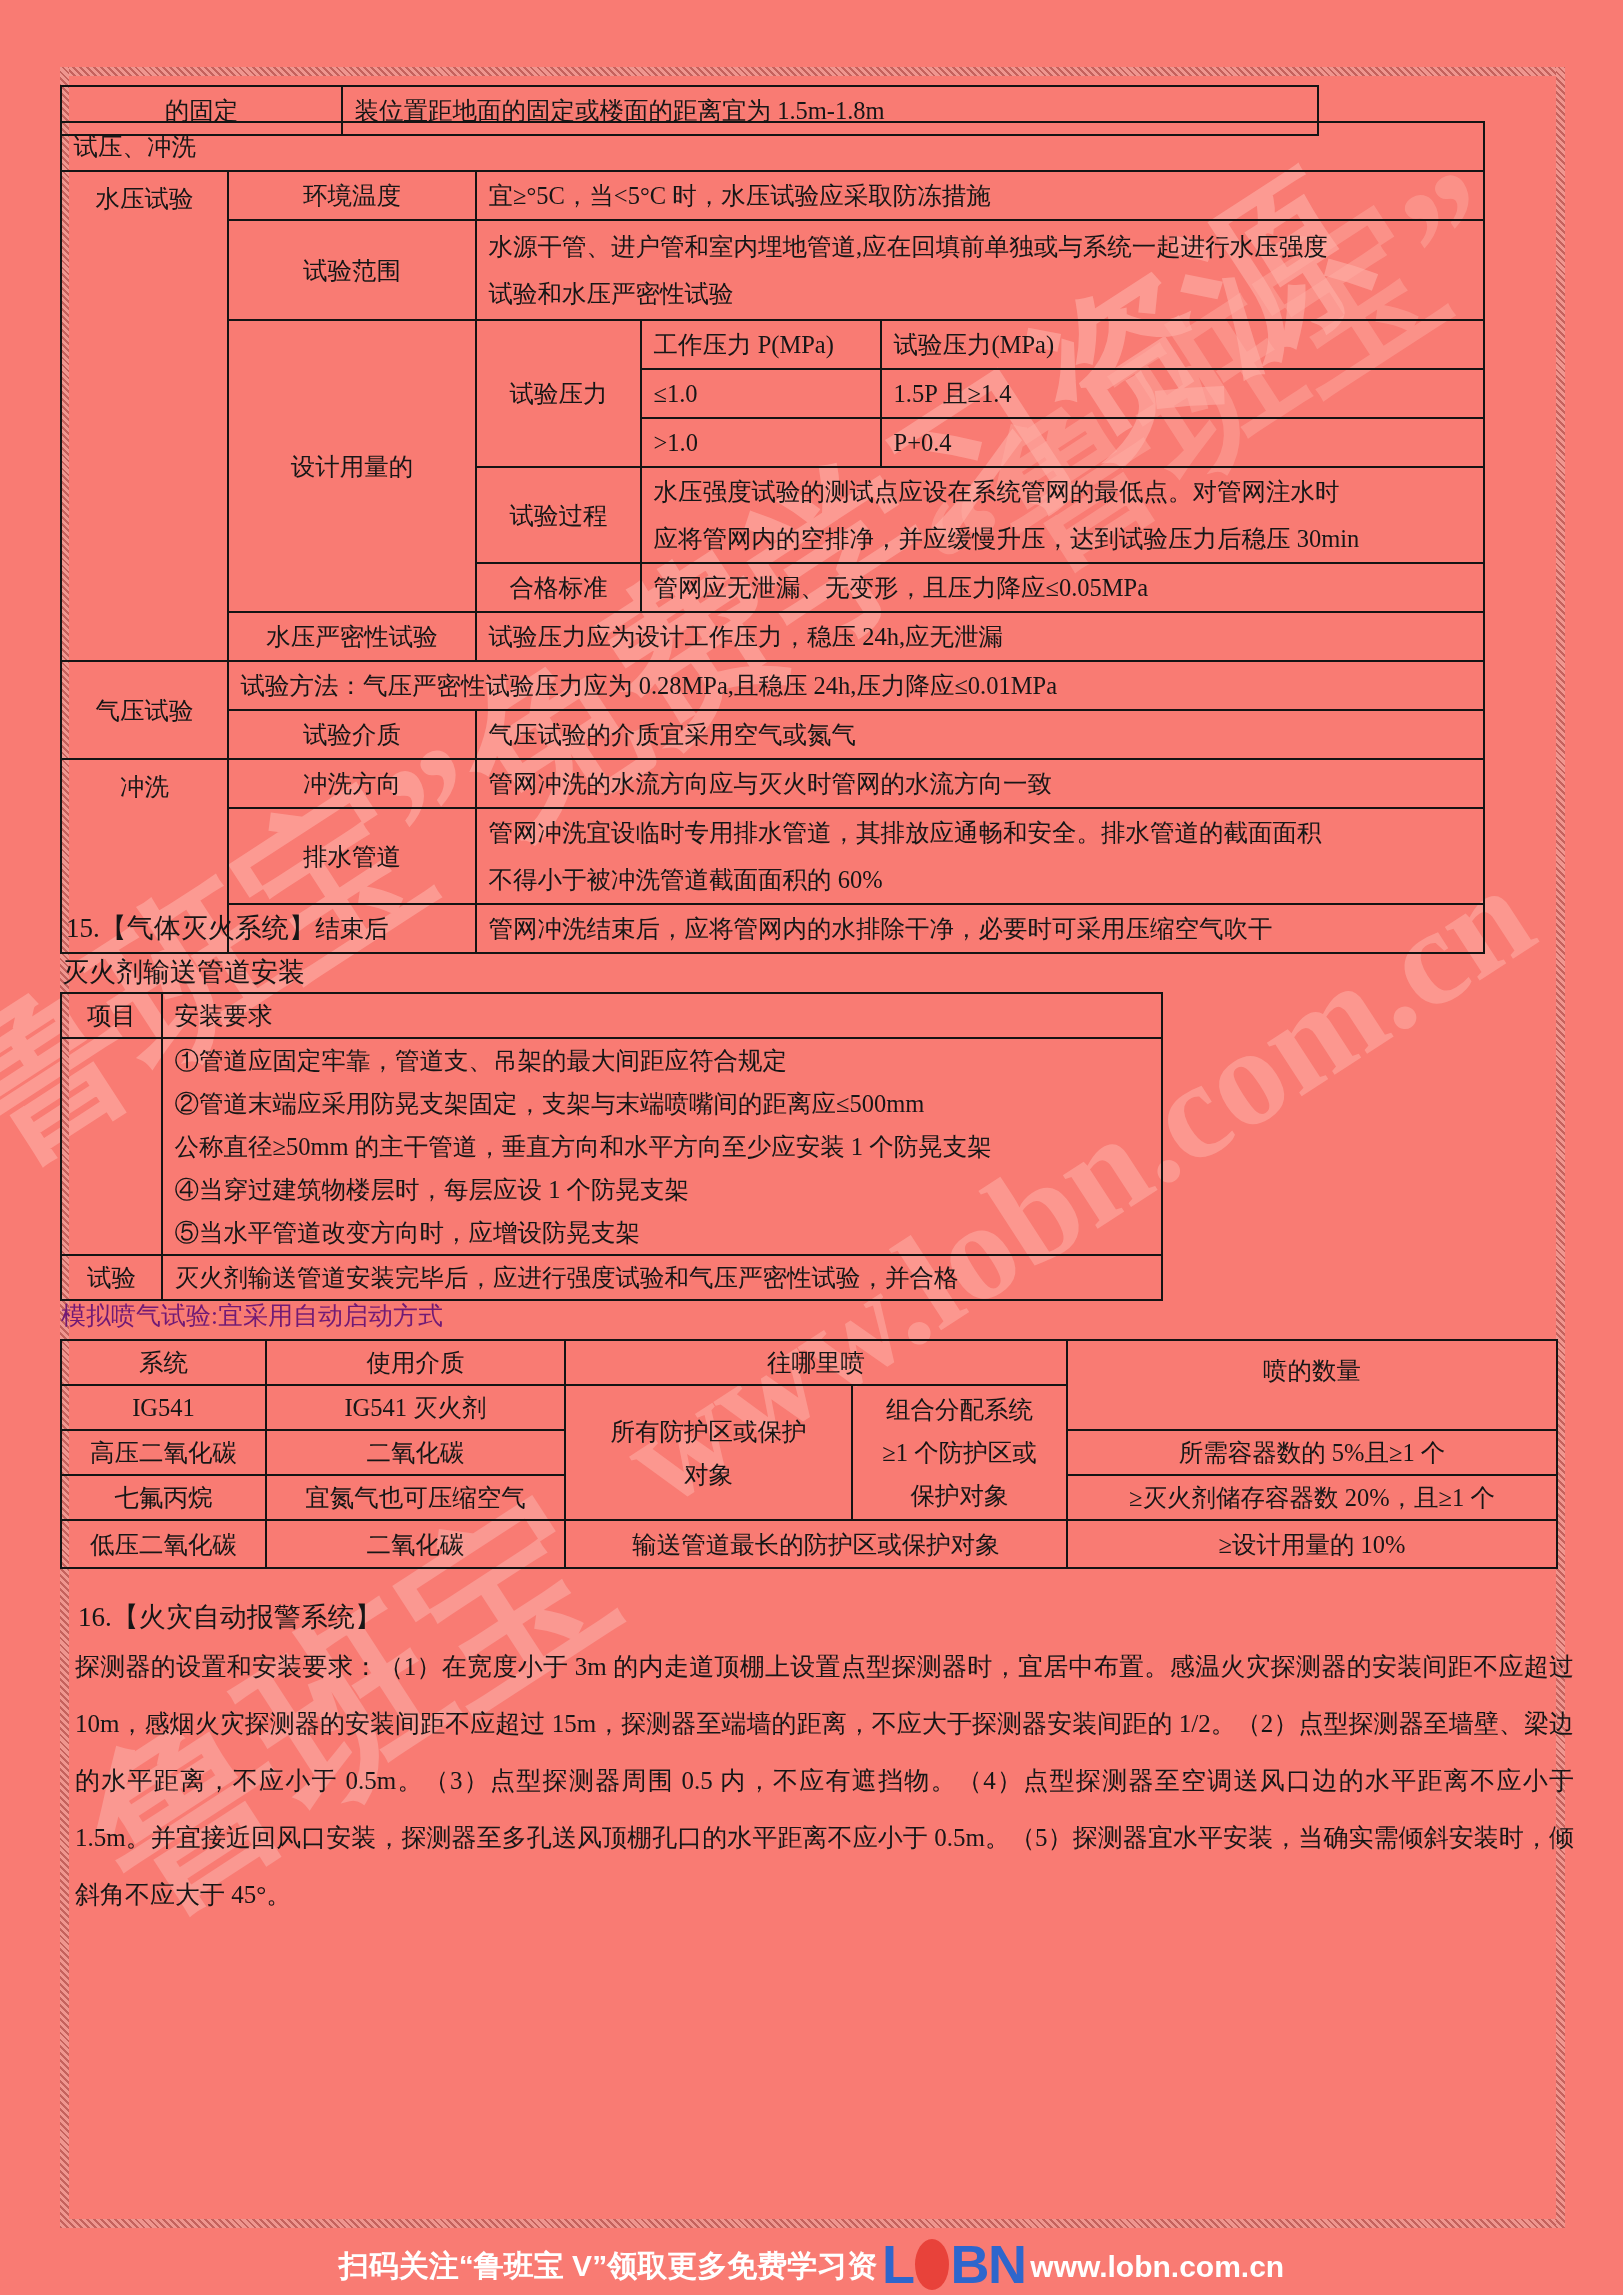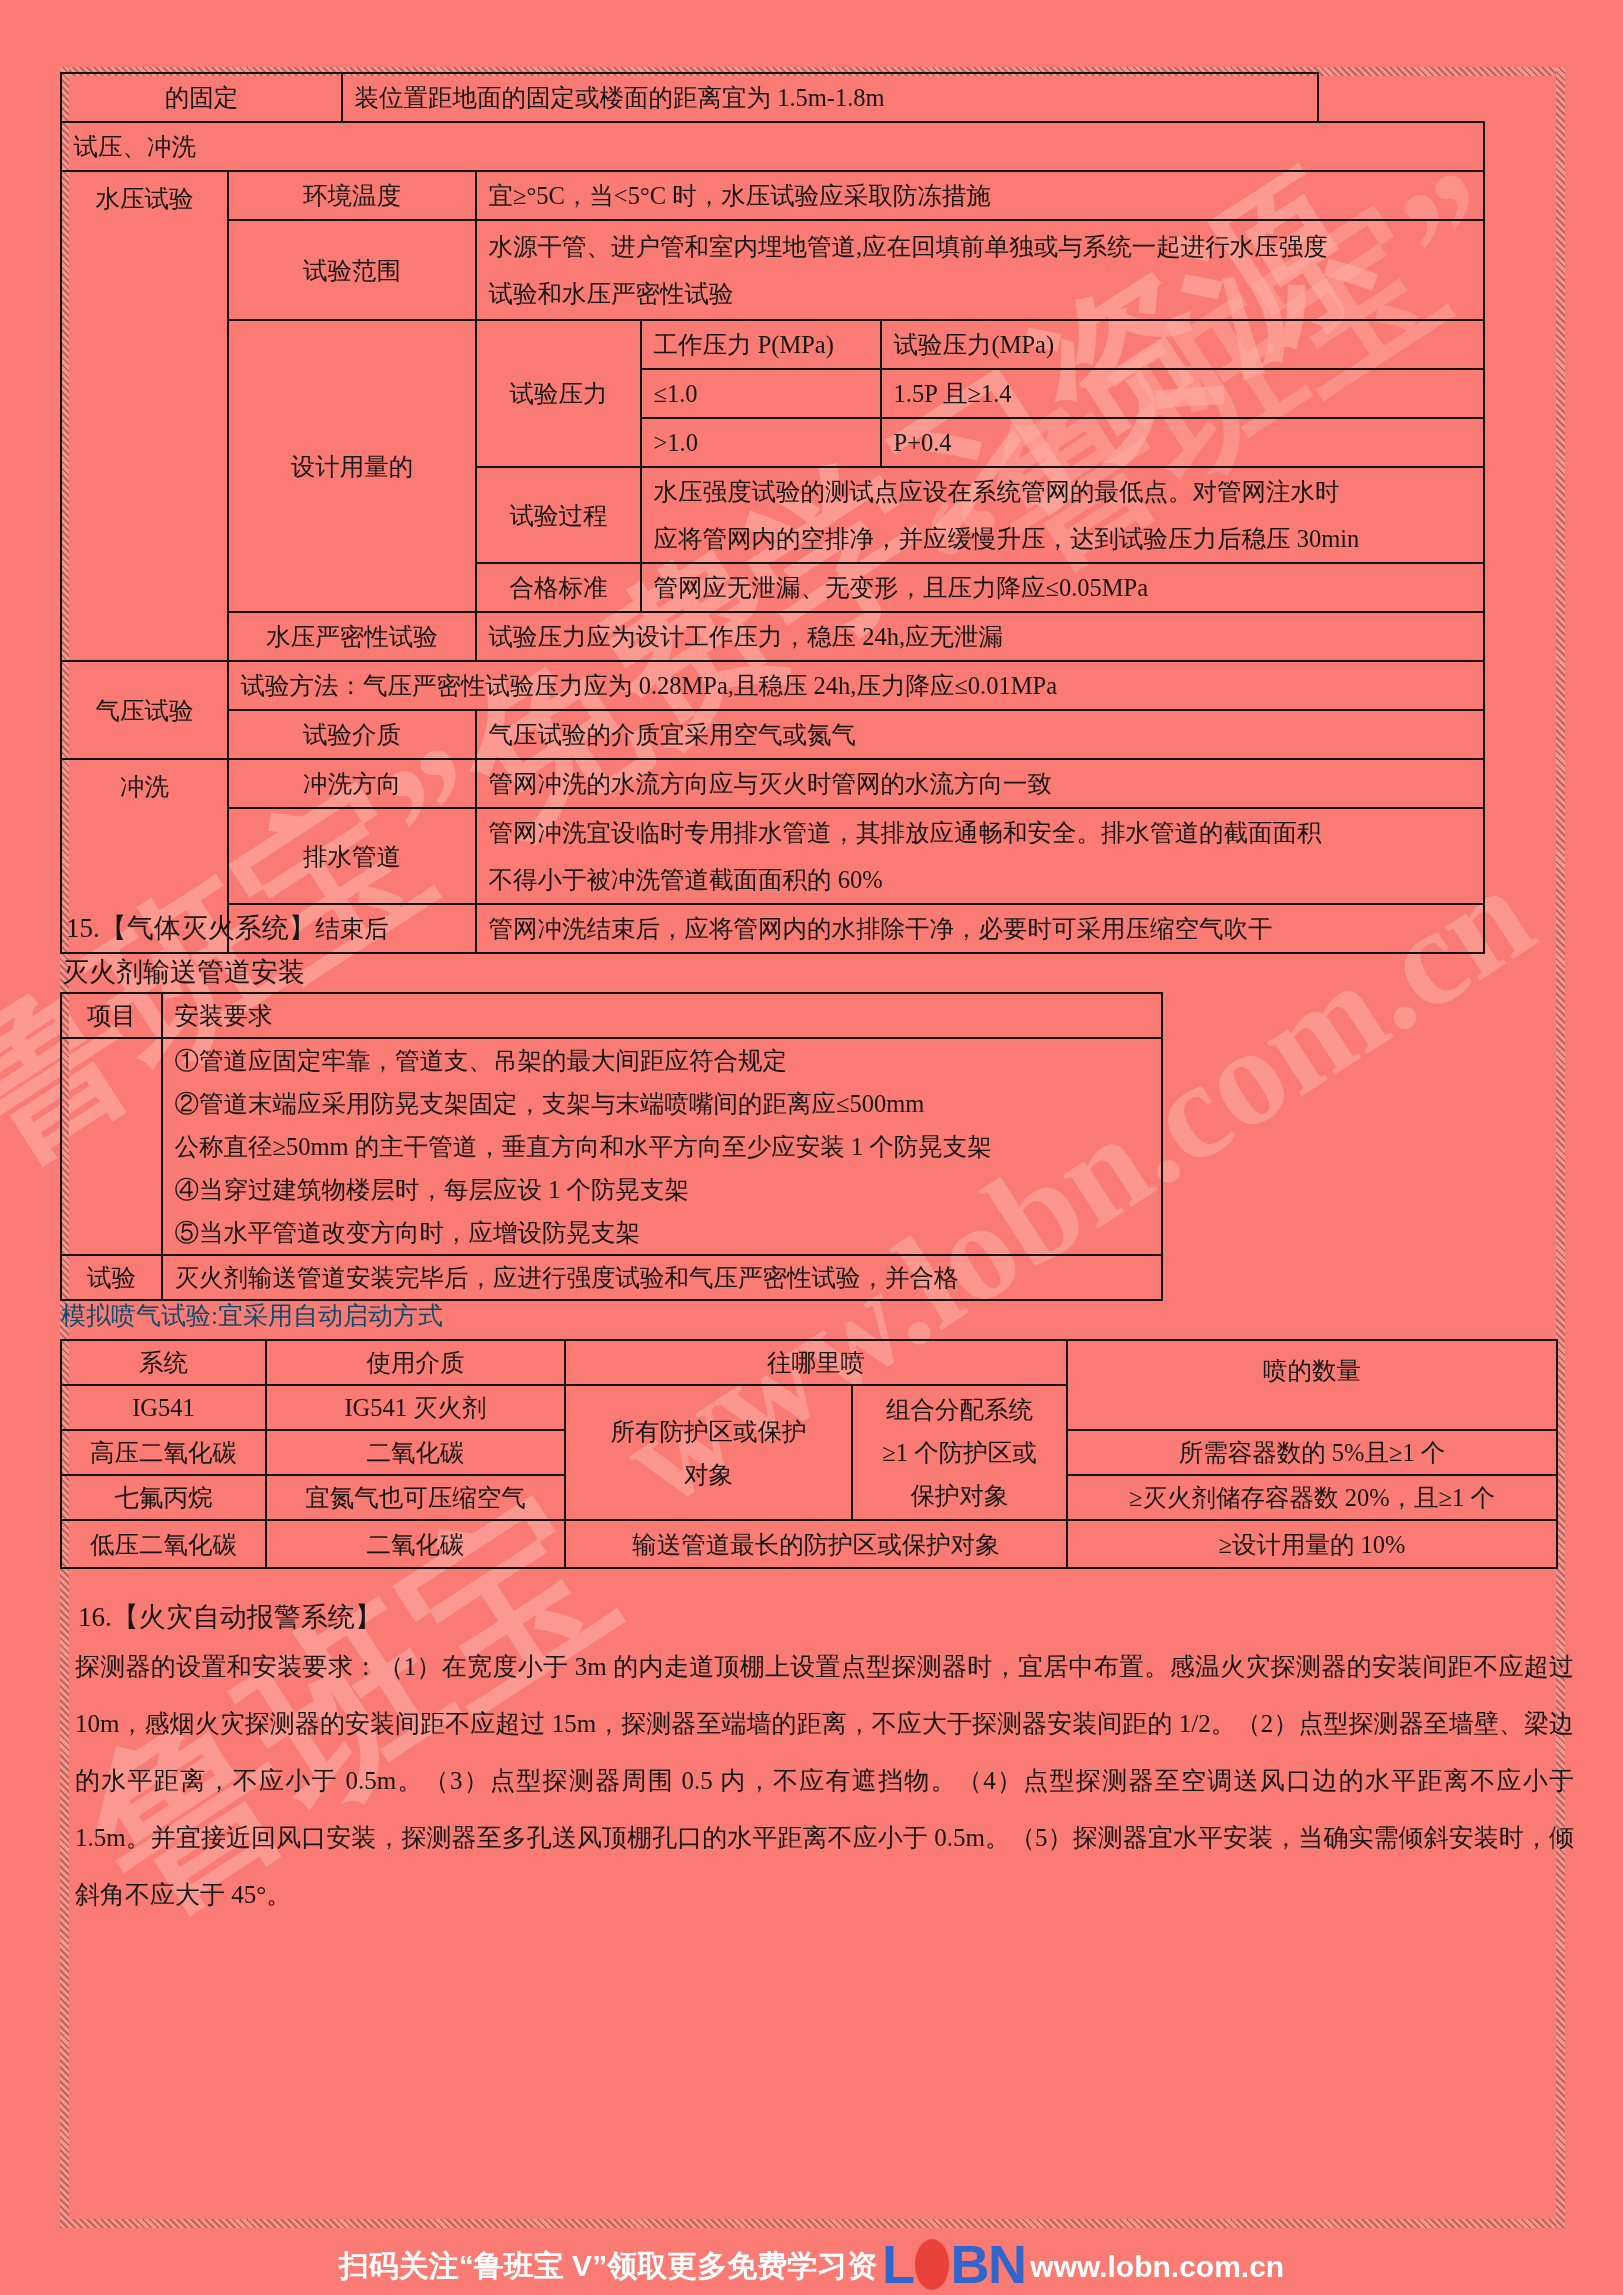--- a/index.html
+++ b/index.html
@@ -15,21 +15,21 @@
   table{border-collapse:collapse;table-layout:fixed;position:absolute;z-index:3;
         font-size:24.5px;color:#161616;}
   td{border:2.5px solid #141414;padding:0;vertical-align:middle;overflow:hidden;
      background:transparent;}
   td.c{text-align:center;}
   td.l{text-align:left;padding-left:11.5px;padding-right:6.5px;}
   .pre{white-space:pre-line;}
   .lh58{line-height:47px;}
   .lh52{line-height:43px;}
   .heading{position:absolute;z-index:3;font-size:27px;color:#161616;}
-  .freeline{position:absolute;z-index:3;font-size:25px;color:#0c4a6e;}
+  .freeline{position:absolute;z-index:3;font-size:25px;color:#701a75;}
   #paragraph16{position:absolute;z-index:3;font-size:25px;line-height:57px;
     text-align:justify;color:#161616;margin-left:14px;}
   #footer{position:absolute;z-index:4;left:0;top:2238px;width:1623px;height:57px;
     display:flex;align-items:center;justify-content:center;
     font-family:"Liberation Sans","DejaVu Sans",sans-serif;}
   #footer .ftext{color:#ffffff;font-size:30px;font-weight:bold;white-space:nowrap;}
   #footer .logo{display:flex;align-items:center;margin:0 4.9px;position:relative;top:-1.6px;}
   #footer .logo .blue{color:#2e66cc;font-size:54px;font-weight:900;line-height:49px;
      font-family:"Liberation Sans","DejaVu Sans",sans-serif;letter-spacing:-1.6px;}
   #footer .logo .oval{display:inline-block;width:34px;height:51px;border-radius:50%;
@@ -43,21 +43,21 @@
   <div class="wm" style="left:-98px;top:1047px;font-size:172px;color:rgba(255,186,178,0.5);transform:rotate(-33deg);transform-origin:left center;">“鲁班宝”免费学习资源</div>
   <div class="wm" style="left:638px;top:1391px;font-size:139px;color:rgba(255,186,178,0.45);transform:rotate(-33deg);transform-origin:left center;">www.lobn.com.cn</div>
   <div class="wm" style="left:115px;top:1734px;font-size:188px;color:rgba(255,255,255,0.22);transform:rotate(-33deg);transform-origin:left center;">鲁班宝</div>
   <div class="wm" style="left:941px;top:458px;font-size:164px;color:rgba(255,176,168,0.42);transform:rotate(-33deg);transform-origin:left center;">“鲁班宝”</div>
 
   <div class="frame" style="left:60px;top:67px;width:1505px;height:9px;"></div>
   <div class="frame" style="left:60px;top:2219px;width:1505px;height:9px;"></div>
   <div class="frame" style="left:60px;top:67px;width:9px;height:2161px;"></div>
   <div class="frame" style="left:1556px;top:67px;width:9px;height:2161px;"></div>
 
-  <table style="left:60px;top:72px;width:1257px;">
+  <table style="left:60px;top:85px;width:1257px;">
     <colgroup>
         <col style="width:281px">
         <col style="width:976px">
       </colgroup>
     <tbody>
         <tr style="height:45px;">
       <td class="c lh58">的固定</td>
       <td class="l lh58">装位置距地面的固定或楼面的距离宜为 1.5m-1.8m</td>
     </tr>
   </tbody>

